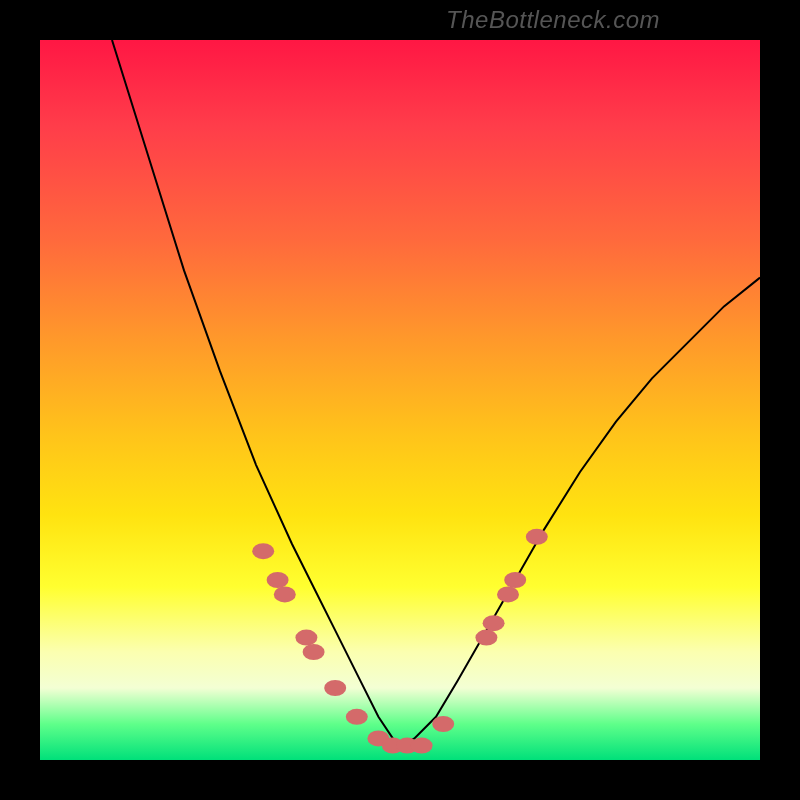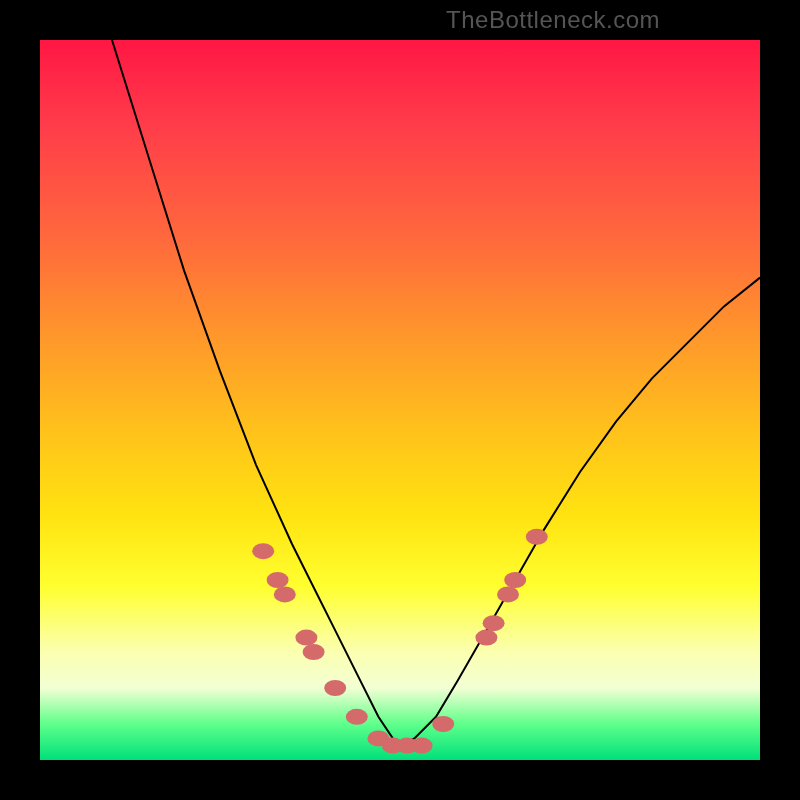--- a/index.html
+++ b/index.html
@@ -9,20 +9,21 @@
     height: 800px;
     background: #000;
     font-family: Arial, Helvetica, sans-serif;
     overflow: hidden;
   }
   .frame {
     position: relative;
     width: 672px;
     height: 800px;
     background: #000;
+    font-style: italic;
   }
   .watermark {
     position: absolute;
     top: 6px;
     right: 12px;
     color: #555;
     font-size: 24px;
     letter-spacing: 0.5px;
     z-index: 5;
     font-weight: 500;

